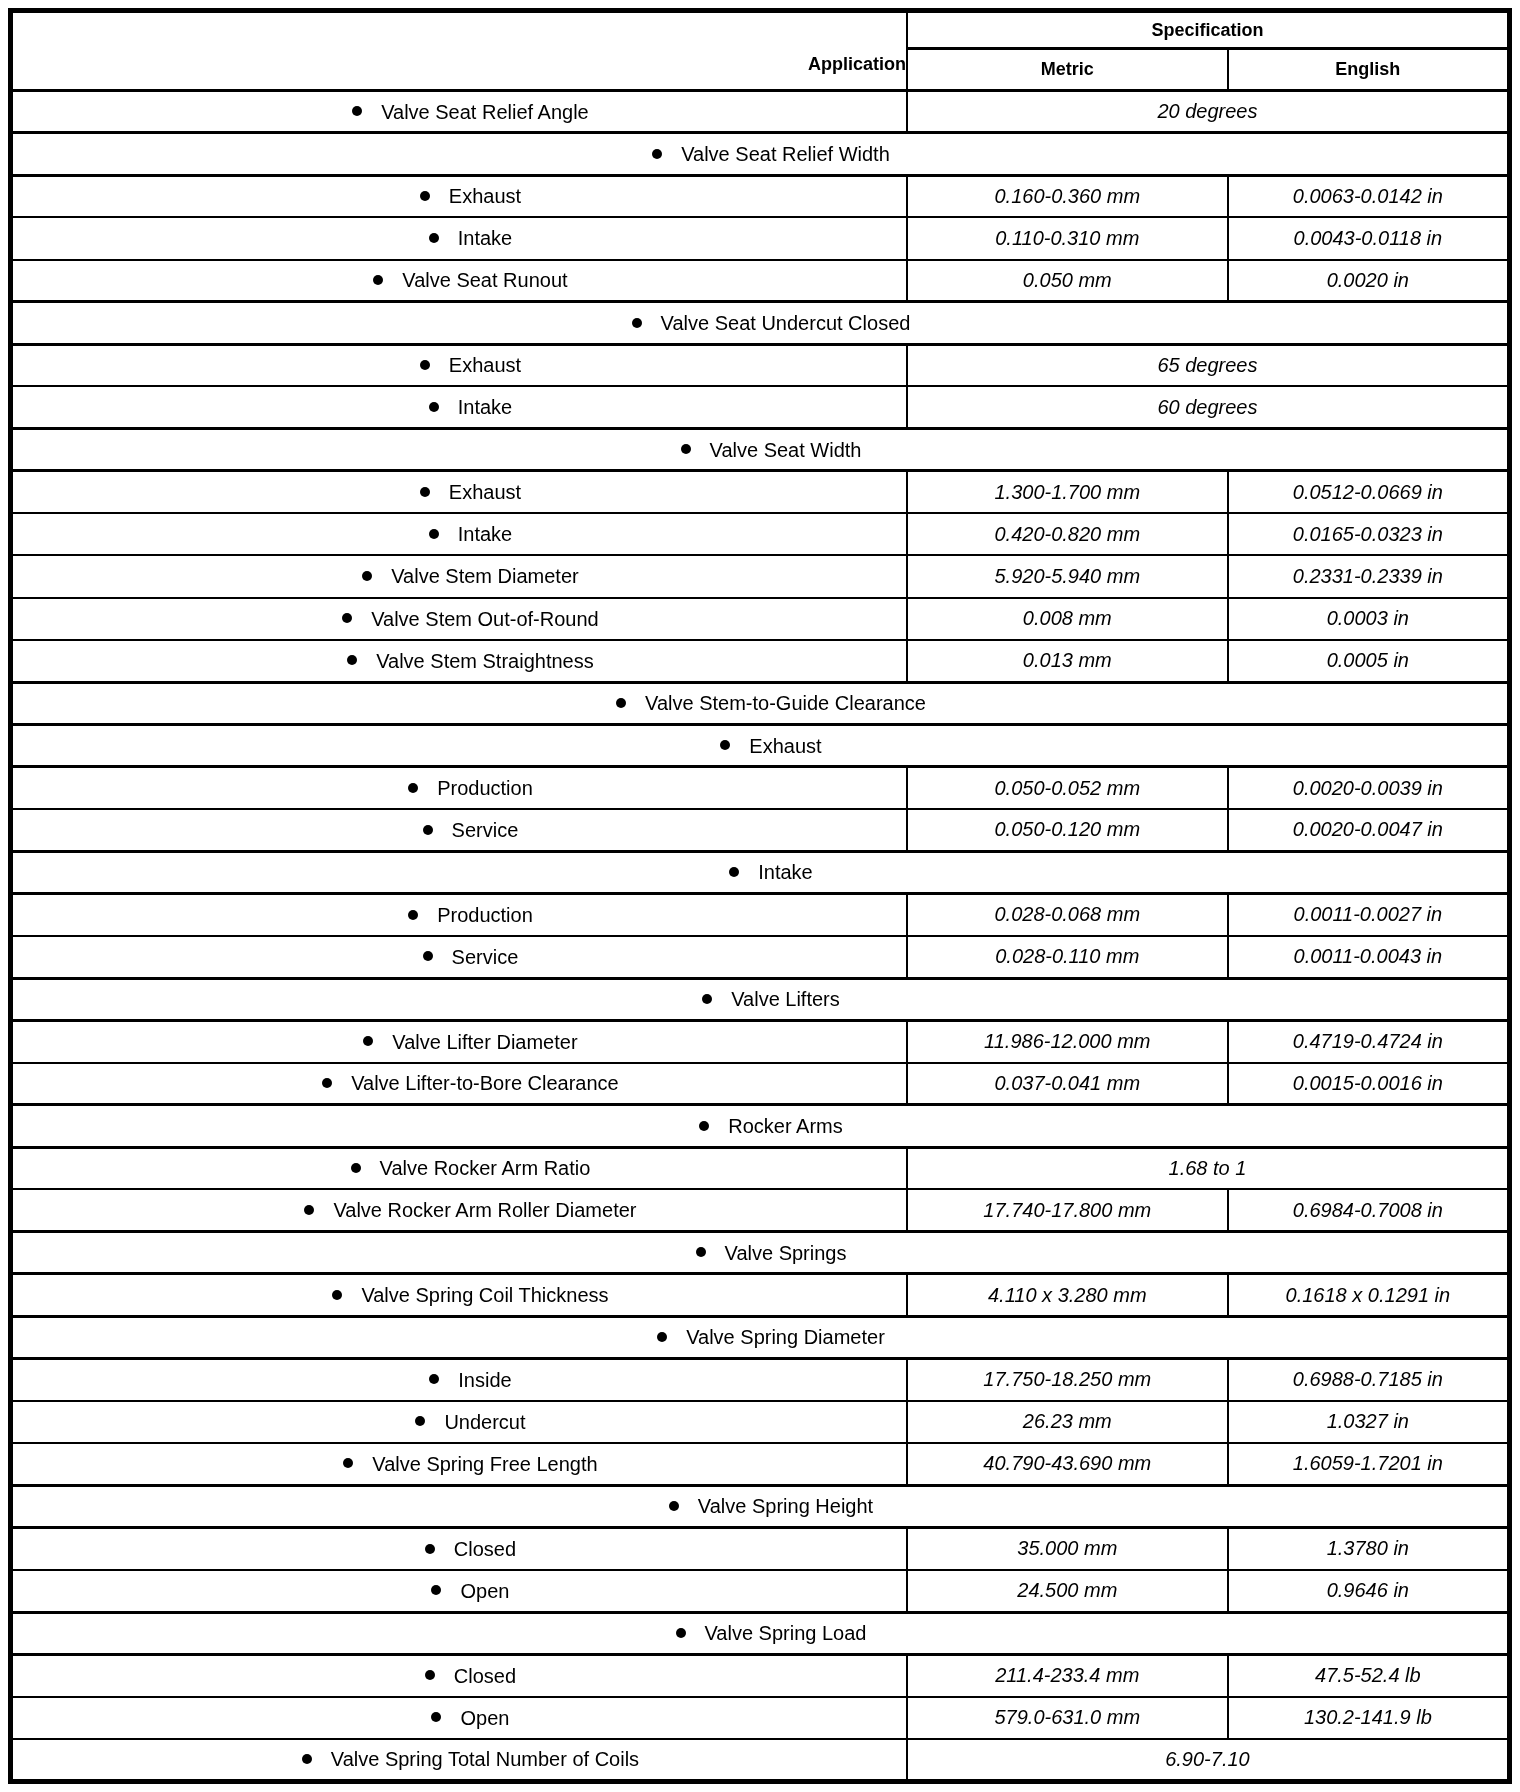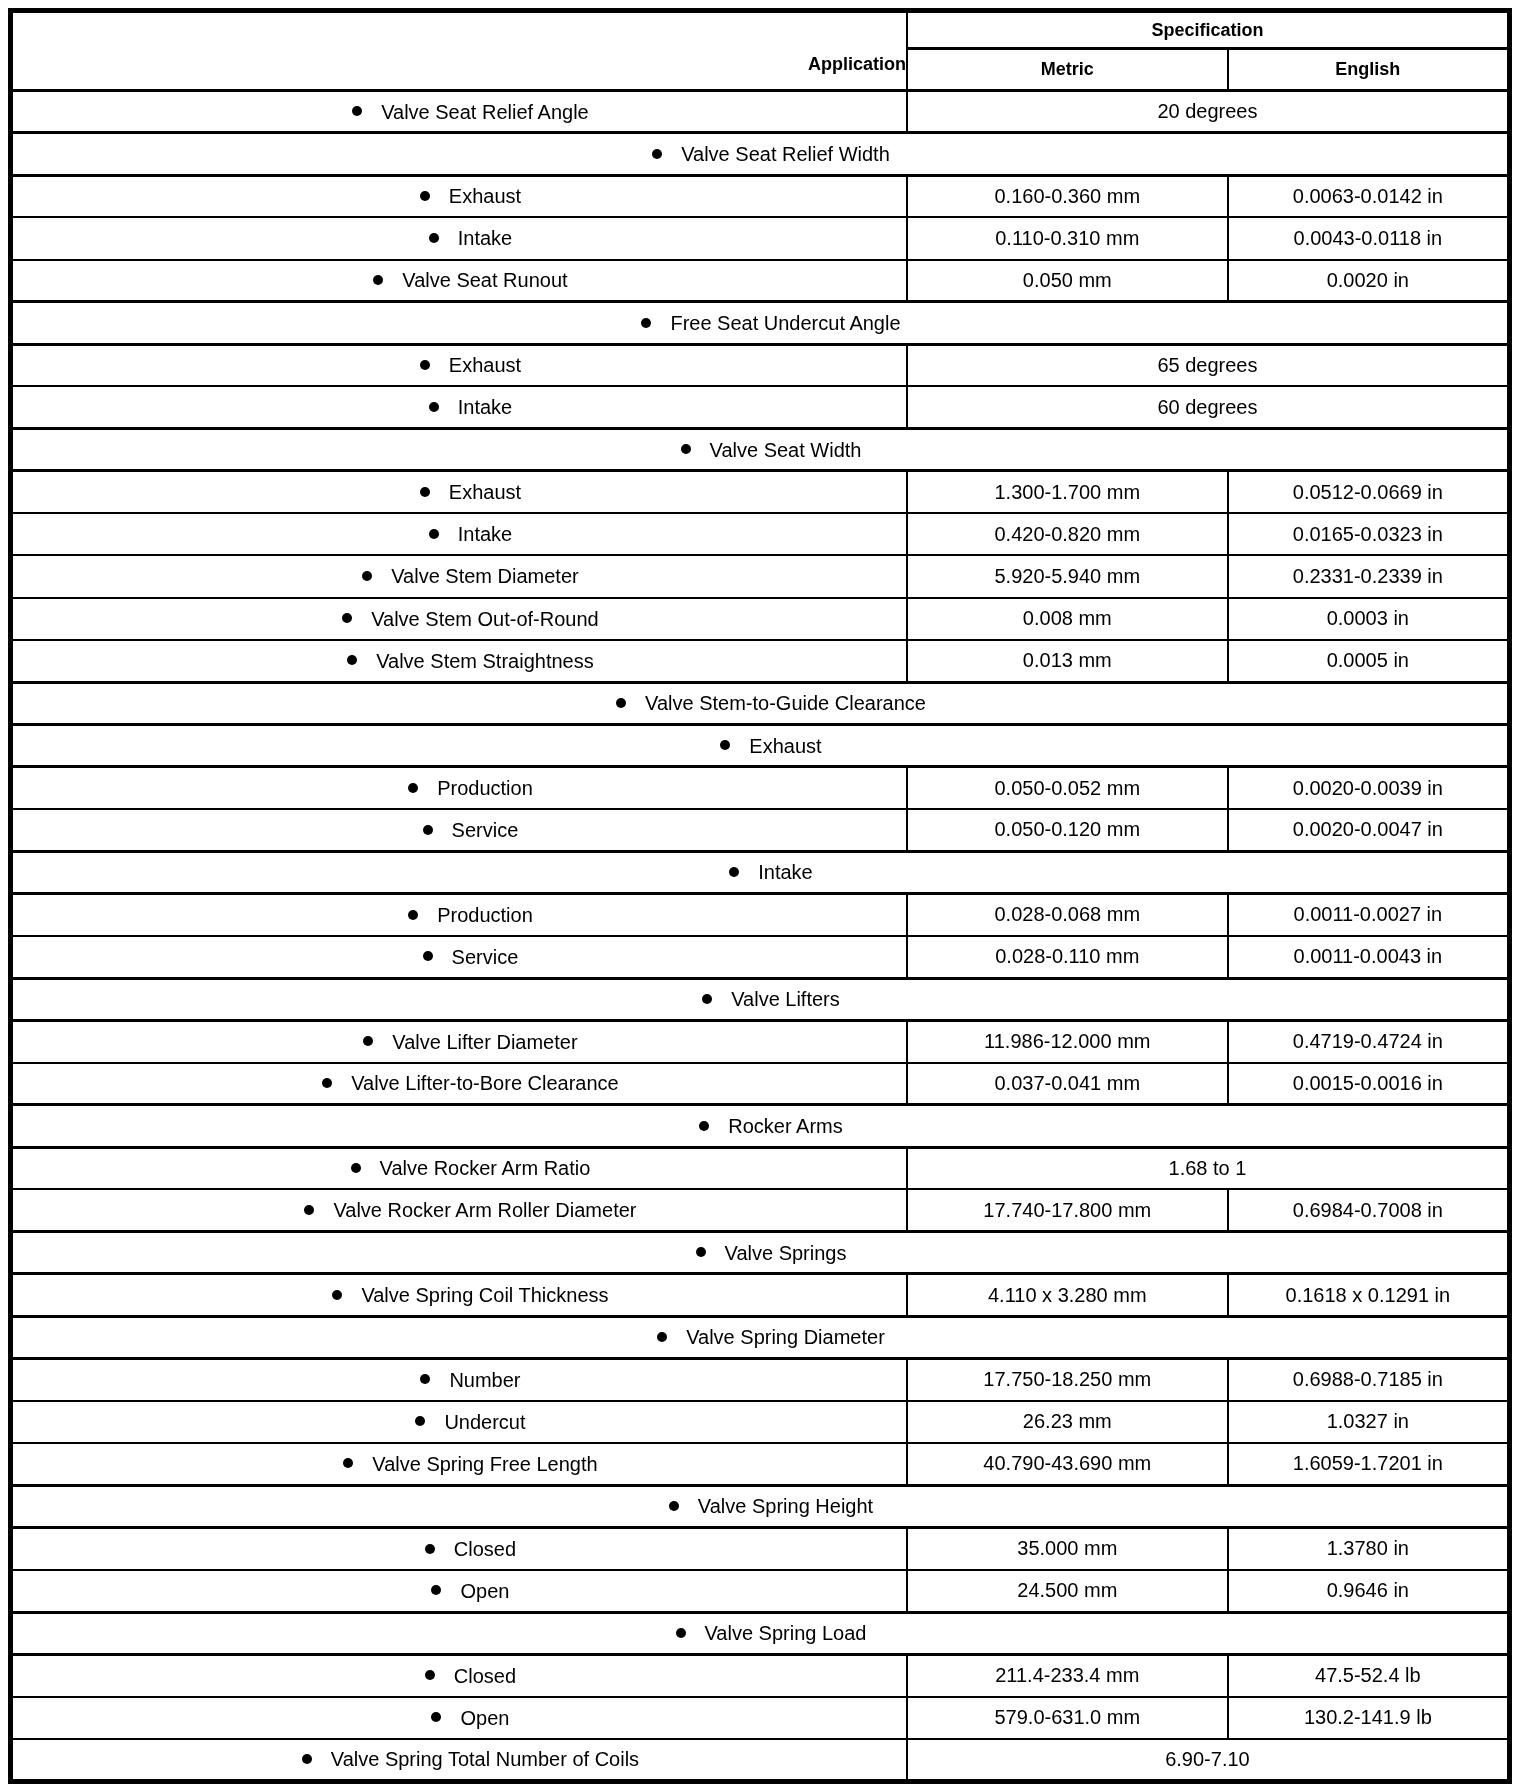--- a/index.html
+++ b/index.html
@@ -49,20 +49,21 @@
   tr.spec-head-row th { height: 38px; }
   tr.sub-head-row th  { height: 42px; }
 
   tbody td { height: 42px; vertical-align: middle; }
   td.app-cell {
     text-align: center;
     padding-left: 22px;
   }
   td.val-cell {
     text-align: center;
+    font-style: italic;
   }
   tr.section td {
     border-top-width: 3px;
     border-bottom-width: 3px;
   }
   .bullet {
     display: inline-block;
     width: 10px;
     height: 10px;
     border-radius: 50%;
@@ -113,21 +114,21 @@
           <td class="app-cell"><span class="bullet"></span><span class="label">Intake</span></td>
           <td class="val-cell">0.110-0.310 mm</td>
           <td class="val-cell">0.0043-0.0118 in</td>
         </tr>
         <tr>
           <td class="app-cell"><span class="bullet"></span><span class="label">Valve Seat Runout</span></td>
           <td class="val-cell">0.050 mm</td>
           <td class="val-cell">0.0020 in</td>
         </tr>
         <tr class="section">
-          <td class="app-cell" colspan="3"><span class="bullet"></span><span class="label">Free Seat Undercut Angle</span></td>
+          <td class="app-cell" colspan="3"><span class="bullet"></span><span class="label">Valve Seat Undercut Closed</span></td>
         </tr>
         <tr>
           <td class="app-cell"><span class="bullet"></span><span class="label">Exhaust</span></td>
           <td colspan="2" class="val-cell">65 degrees</td>
         </tr>
         <tr>
           <td class="app-cell"><span class="bullet"></span><span class="label">Intake</span></td>
           <td colspan="2" class="val-cell">60 degrees</td>
         </tr>
         <tr class="section">
@@ -217,21 +218,21 @@
         </tr>
         <tr>
           <td class="app-cell"><span class="bullet"></span><span class="label">Valve Spring Coil Thickness</span></td>
           <td class="val-cell">4.110 x 3.280 mm</td>
           <td class="val-cell">0.1618 x 0.1291 in</td>
         </tr>
         <tr class="section">
           <td class="app-cell" colspan="3"><span class="bullet"></span><span class="label">Valve Spring Diameter</span></td>
         </tr>
         <tr>
-          <td class="app-cell"><span class="bullet"></span><span class="label">Number</span></td>
+          <td class="app-cell"><span class="bullet"></span><span class="label">Inside</span></td>
           <td class="val-cell">17.750-18.250 mm</td>
           <td class="val-cell">0.6988-0.7185 in</td>
         </tr>
         <tr>
           <td class="app-cell"><span class="bullet"></span><span class="label">Undercut</span></td>
           <td class="val-cell">26.23 mm</td>
           <td class="val-cell">1.0327 in</td>
         </tr>
         <tr>
           <td class="app-cell"><span class="bullet"></span><span class="label">Valve Spring Free Length</span></td>

